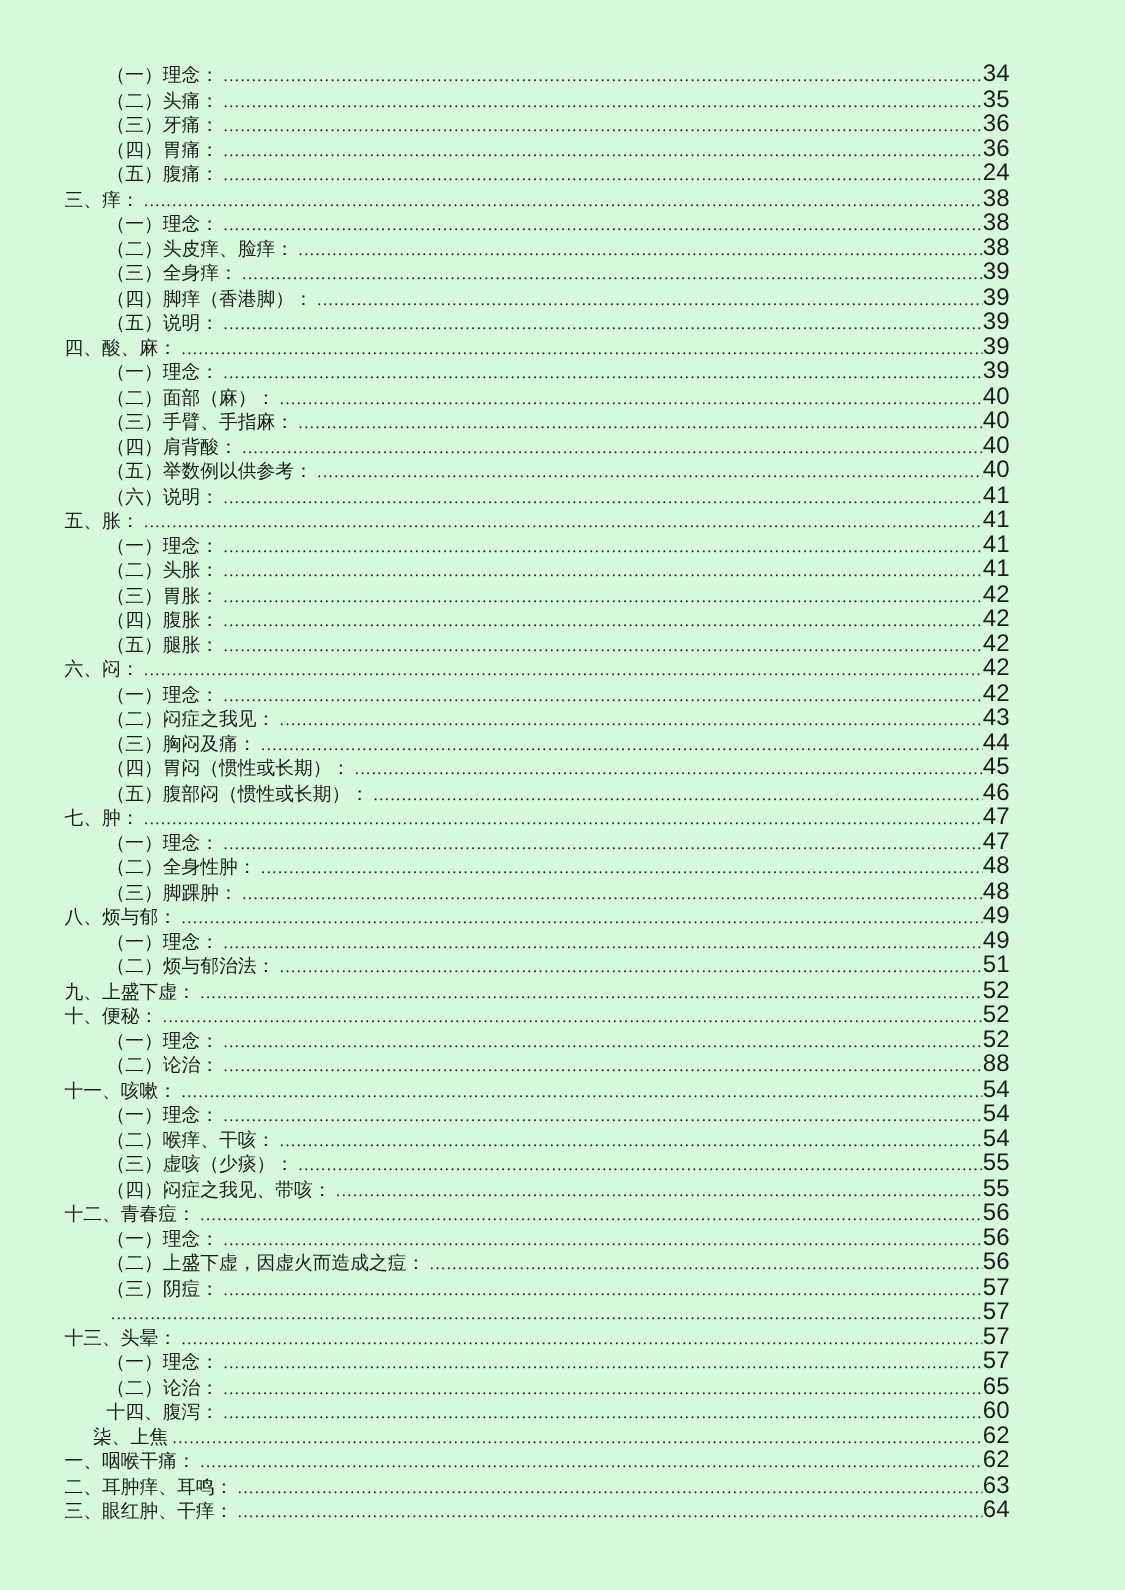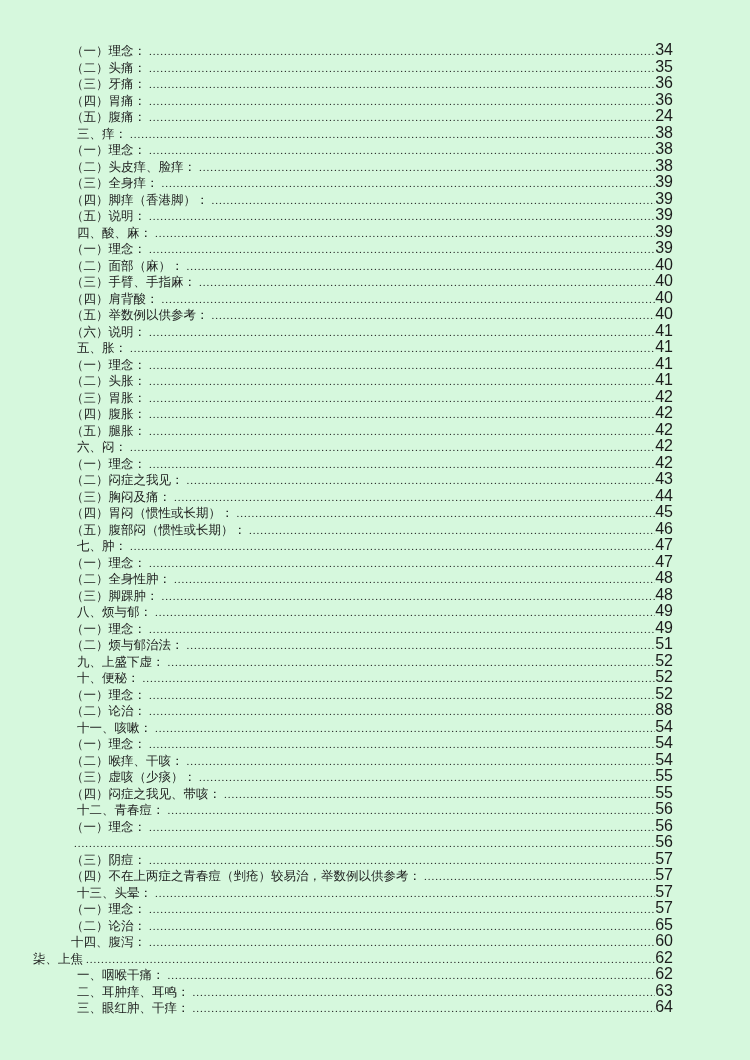--- a/index.html
+++ b/index.html
@@ -38,22 +38,22 @@
     margin-left: 3px;
     margin-right: 0;
     color: #222;
   }
   .toc-row .pagenum {
     flex: 0 0 auto;
     font-family: "Liberation Sans", "DejaVu Sans", sans-serif;
     font-size: 16px;
     text-align: center;
   }
-  .lvl1 { padding-left: 33px; }
-  .lvl2 { padding-left: 77px; }
+  .lvl1 { padding-left: 62px; }
+  .lvl2 { padding-left: 43px; }
   .lvl3 { padding-left: 71px; }
 </style>
 </head>
 <body>
 
 <main id="toc-page">
   <div id="toc-list">
       <div class="toc-row lvl3">
         <span class="label">（一）理念：</span>
         <span class="leader">................................................................................................................................................................................................................................................................................................................................................................................................................</span>
@@ -288,30 +288,30 @@
         <span class="label">十二、青春痘：</span>
         <span class="leader">................................................................................................................................................................................................................................................................................................................................................................................................................</span>
         <span class="pagenum">56</span>
       </div>
       <div class="toc-row lvl3">
         <span class="label">（一）理念：</span>
         <span class="leader">................................................................................................................................................................................................................................................................................................................................................................................................................</span>
         <span class="pagenum">56</span>
       </div>
       <div class="toc-row lvl3">
+        <span class="label">（二）上盛下虚，因虚火而造成之痘：</span>
         <span class="leader">................................................................................................................................................................................................................................................................................................................................................................................................................</span>
         <span class="pagenum">56</span>
       </div>
       <div class="toc-row lvl3">
         <span class="label">（三）阴痘：</span>
         <span class="leader">................................................................................................................................................................................................................................................................................................................................................................................................................</span>
         <span class="pagenum">57</span>
       </div>
       <div class="toc-row lvl3">
-        <span class="label">（四）不在上两症之青春痘（剉疮）较易治，举数例以供参考：</span>
         <span class="leader">................................................................................................................................................................................................................................................................................................................................................................................................................</span>
         <span class="pagenum">57</span>
       </div>
       <div class="toc-row lvl2">
         <span class="label">十三、头晕：</span>
         <span class="leader">................................................................................................................................................................................................................................................................................................................................................................................................................</span>
         <span class="pagenum">57</span>
       </div>
       <div class="toc-row lvl3">
         <span class="label">（一）理念：</span>

